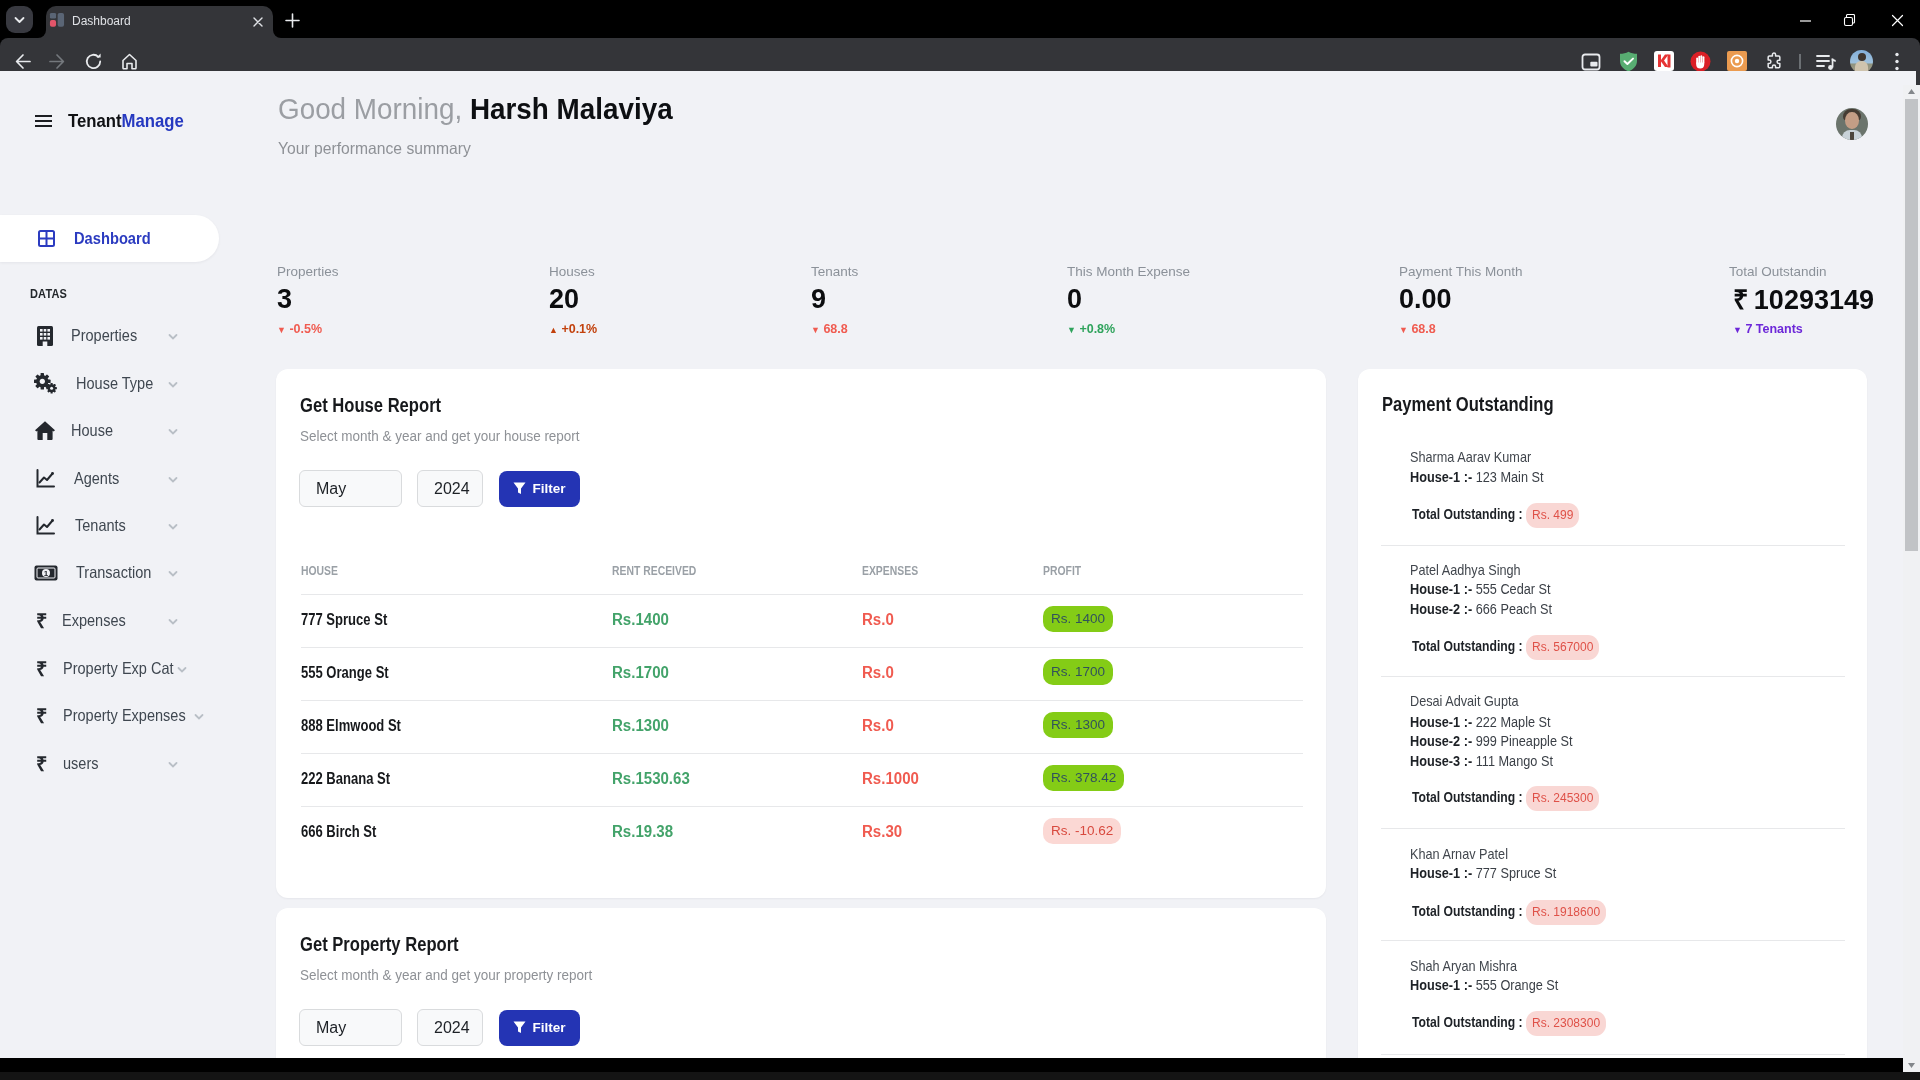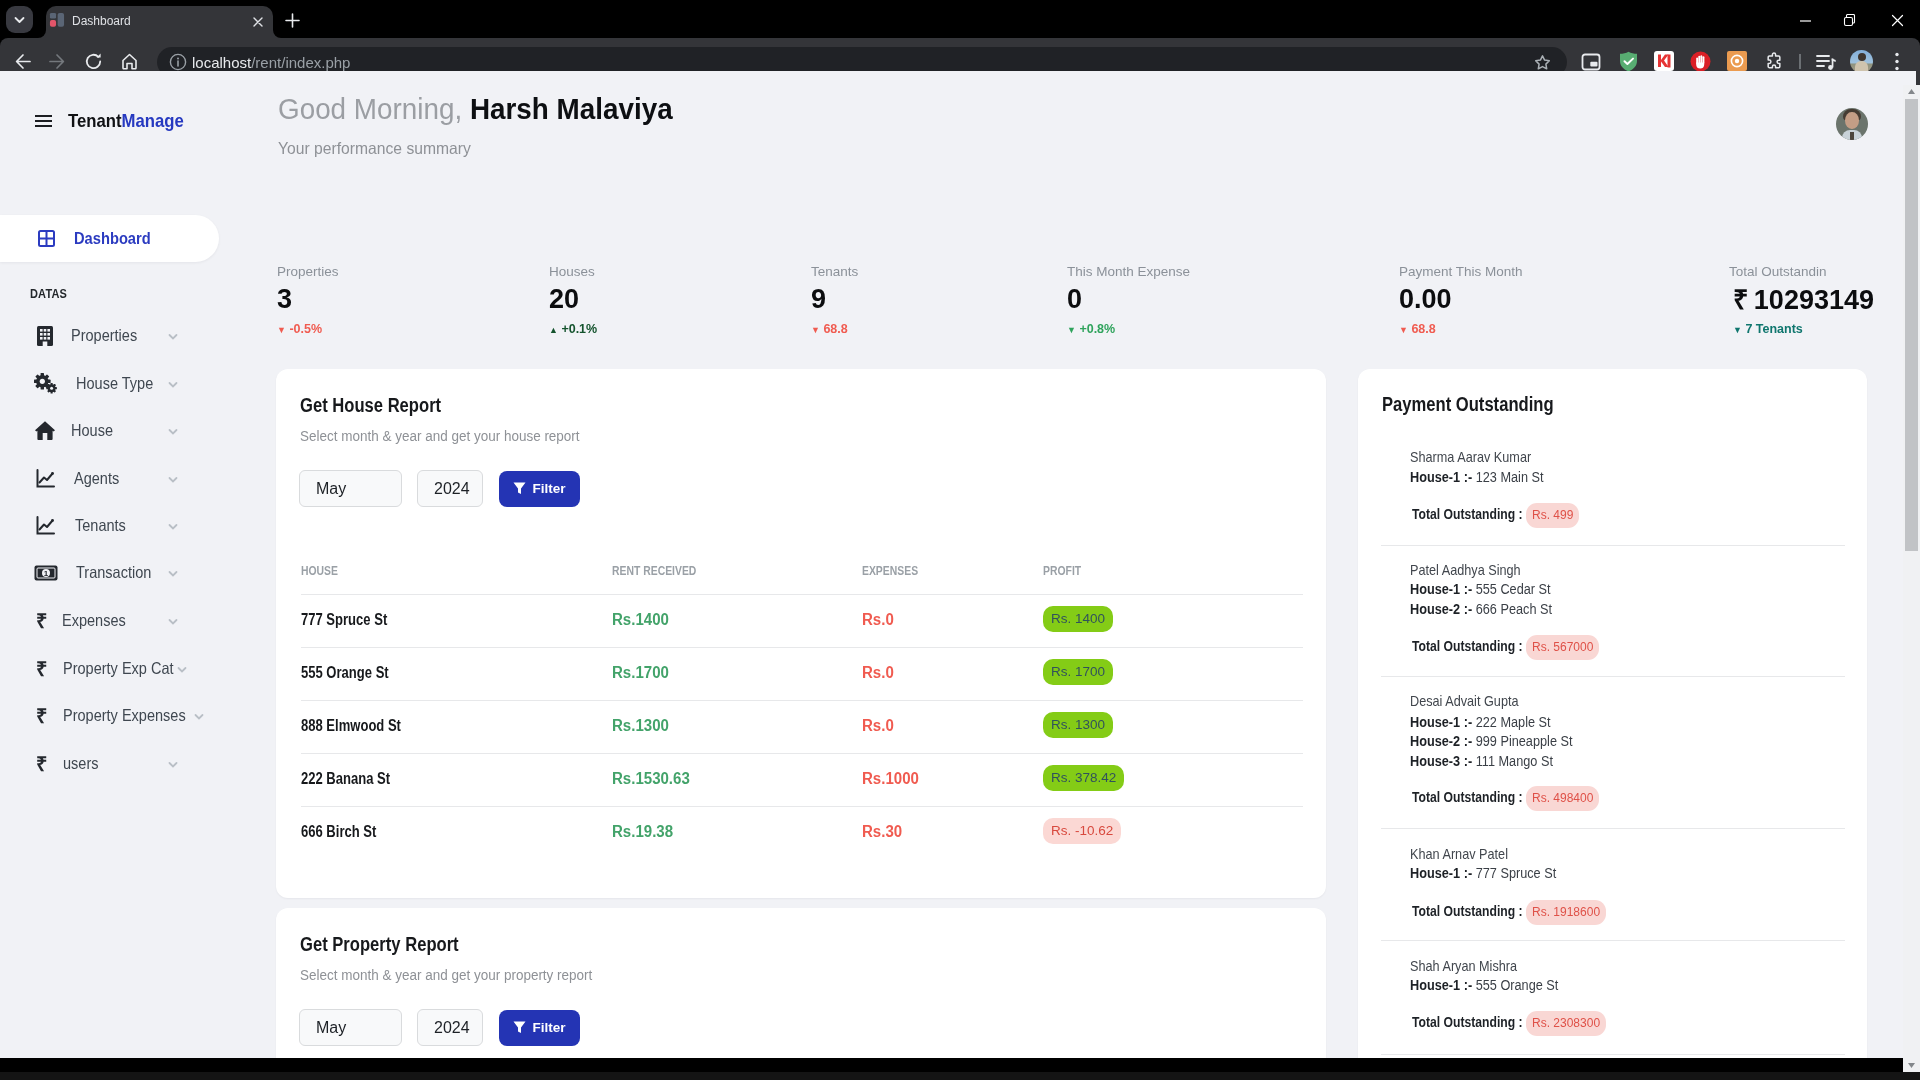--- a/index.html
+++ b/index.html
@@ -96,32 +96,20 @@
     </svg>
 
   <svg style="position:absolute;left:84px;top:14px" width="19" height="19" viewBox="0 0 19 19">
       <path d="M16.2 9.5 a6.7 6.7 0 1 1 -1.9-4.7" stroke="#e8eaed" stroke-width="1.8" fill="none" stroke-linecap="round"></path>
       <path d="M16.6 1.6 v4.0 h-4.0 z" fill="#e8eaed"></path>
     </svg>
 
   <svg style="position:absolute;left:120px;top:14px" width="19" height="19" viewBox="0 0 19 19">
       <path d="M3 8.5 L9.5 2.5 L16 8.5 V16 a0.8 0.8 0 0 1 -0.8 0.8 H12 V11.5 H7 V16.8 H3.8 A0.8 0.8 0 0 1 3 16 Z" stroke="#e8eaed" stroke-width="1.6" fill="none" stroke-linejoin="round"></path>
     </svg>
-  <div id="urlpill">
-    <svg style="position:absolute;left:12px;top:6px" width="18" height="18" viewBox="0 0 18 18">
-        <circle cx="9" cy="9" r="7.6" stroke="#9aa0a6" stroke-width="1.4" fill="none"></circle>
-        <path d="M9 8 V13" stroke="#9aa0a6" stroke-width="1.6" stroke-linecap="round"></path>
-        <circle cx="9" cy="5.4" r="1" fill="#9aa0a6"></circle>
-      </svg>
-    <div id="urltext">localhost<span class="gray">/rent/index.php</span></div>
-
-    <svg style="position:absolute;left:1377px;top:7px" width="17" height="17" viewBox="0 0 17 17">
-        <path d="M8.5 1.8 L10.6 6.1 L15.3 6.8 L11.9 10.1 L12.7 14.8 L8.5 12.6 L4.3 14.8 L5.1 10.1 L1.7 6.8 L6.4 6.1 Z" stroke="#aab0b5" stroke-width="1.5" fill="none" stroke-linejoin="round"></path>
-      </svg>
-  </div>
 
   <svg style="position:absolute;left:1581px;top:52px;top:14px" width="20" height="20" viewBox="0 0 20 20">
       <rect x="1.5" y="2.5" width="17" height="15" rx="2.5" stroke="#e8eaed" stroke-width="1.8" fill="none"></rect>
       <rect x="9.3" y="9.8" width="7.2" height="4.8" rx="1" fill="#e8eaed"></rect>
     </svg>
   <svg style="position:absolute;left:1618px;top:13px" width="21" height="21" viewBox="0 0 21 21">
       <path d="M10.5 0.8 C13 2.2 16 2.8 19 2.8 V10 c0 5-3.6 8.4-8.5 10.4 C5.6 18.4 2 15 2 10 V2.8 C5 2.8 8 2.2 10.5 0.8 Z" fill="#58ad72"></path>
       <path d="M6.5 10.2 L9.4 13 L15 7.6" stroke="#fff" stroke-width="2" fill="none" stroke-linecap="round" stroke-linejoin="round"></path>
     </svg>
   <svg style="position:absolute;left:1654px;top:13px" width="20" height="20" viewBox="0 0 20 20">
@@ -327,37 +315,37 @@
     <div style="position:absolute;left:6px;top:22px;width:20px;height:10px;border-radius:8px 8px 0 0;background:#c8d2d8"></div>
     <div style="position:absolute;left:14px;top:24px;width:4px;height:8px;background:#4b453c"></div>
   </div>
 
   <div class="slabel" style="left:277px;top:193px">Properties</div>
   <div class="svalue" style="left:277px;top:213px">3</div>
   <div class="sdelta" style="left:277px;top:251px;color:#f05b50"><span style="font-size:9px">▼</span> -0.5%</div>
 
   <div class="slabel" style="left:549px;top:193px">Houses</div>
   <div class="svalue" style="left:549px;top:213px">20</div>
-  <div class="sdelta" style="left:549px;top:251px;color:#14532d"><span style="font-size:9px">▲</span> +0.1%</div>
+  <div class="sdelta" style="left:549px;top:251px;color:#c2410c"><span style="font-size:9px">▲</span> +0.1%</div>
 
   <div class="slabel" style="left:811px;top:193px">Tenants</div>
   <div class="svalue" style="left:811px;top:213px">9</div>
   <div class="sdelta" style="left:811px;top:251px;color:#f05b50"><span style="font-size:9px">▼</span> 68.8</div>
 
   <div class="slabel" style="left:1067px;top:193px">This Month Expense</div>
   <div class="svalue" style="left:1067px;top:213px">0</div>
   <div class="sdelta" style="left:1067px;top:251px;color:#2fa35c"><span style="font-size:9px">▼</span> +0.8%</div>
 
   <div class="slabel" style="left:1399px;top:193px">Payment This Month</div>
   <div class="svalue" style="left:1399px;top:213px">0.00</div>
   <div class="sdelta" style="left:1399px;top:251px;color:#f05b50"><span style="font-size:9px">▼</span> 68.8</div>
 
   <div class="slabel" style="left:1729px;top:193px">Total Outstandin</div>
   <div class="svalue" style="left:1733px;top:209px">₹ 10293149</div>
-  <div class="sdelta" style="left:1733px;top:251px;color:#0f766e"><span style="font-size:9px">▼</span> 7 Tenants</div>
+  <div class="sdelta" style="left:1733px;top:251px;color:#6d28d9"><span style="font-size:9px">▼</span> 7 Tenants</div>
 
   <div class="card" style="left:276px;top:298px;width:1050px;height:529px">
     <div class="ctitle" style="position:absolute;left:24px;top:25px">Get House Report</div>
     <div class="csub" style="position:absolute;left:24px;top:58px">Select month &amp; year and get your house report</div>
     <div class="selbox" style="left:23px;top:101px;width:103px">May</div>
     <div class="selbox" style="left:141px;top:101px;width:66px">2024</div>
     <div class="filterbtn" style="left:223px;top:102px"><svg style="vertical-align:-2px;margin-right:6px" width="13" height="13" viewBox="0 0 13 13">
           <path d="M0.5 0.5 H12.5 L8 6.5 V12 L5 10.5 V6.5 Z" fill="#fff"></path>
         </svg>Filter</div>
     <div class="thead" style="position:absolute;left:25px;top:194px">HOUSE</div>
@@ -416,21 +404,21 @@
     <div class="phouse" style="position:absolute;left:52px;top:231px"><b>House-2 :-</b> 666 Peach St</div>
     <div class="ptotal" style="position:absolute;left:54px;top:268px">Total Outstanding :</div>
     <div style="position:absolute;left:168px;top:266px"><span class="badge-pay">Rs. 567000</span></div>
     <div class="sep" style="left:23px;top:307px;width:464px"></div>
 
     <div class="pname" style="position:absolute;left:52px;top:323px">Desai Advait Gupta</div>
     <div class="phouse" style="position:absolute;left:52px;top:344px"><b>House-1 :-</b> 222 Maple St</div>
     <div class="phouse" style="position:absolute;left:52px;top:363px"><b>House-2 :-</b> 999 Pineapple St</div>
     <div class="phouse" style="position:absolute;left:52px;top:383px"><b>House-3 :-</b> 111 Mango St</div>
     <div class="ptotal" style="position:absolute;left:54px;top:419px">Total Outstanding :</div>
-    <div style="position:absolute;left:168px;top:417px"><span class="badge-pay">Rs. 498400</span></div>
+    <div style="position:absolute;left:168px;top:417px"><span class="badge-pay">Rs. 245300</span></div>
     <div class="sep" style="left:23px;top:459px;width:464px"></div>
 
     <div class="pname" style="position:absolute;left:52px;top:476px">Khan Arnav Patel</div>
     <div class="phouse" style="position:absolute;left:52px;top:495px"><b>House-1 :-</b> 777 Spruce St</div>
     <div class="ptotal" style="position:absolute;left:54px;top:533px">Total Outstanding :</div>
     <div style="position:absolute;left:168px;top:531px"><span class="badge-pay">Rs. 1918600</span></div>
     <div class="sep" style="left:23px;top:571px;width:464px"></div>
 
     <div class="pname" style="position:absolute;left:52px;top:588px">Shah Aryan Mishra</div>
     <div class="phouse" style="position:absolute;left:52px;top:607px"><b>House-1 :-</b> 555 Orange St</div>

